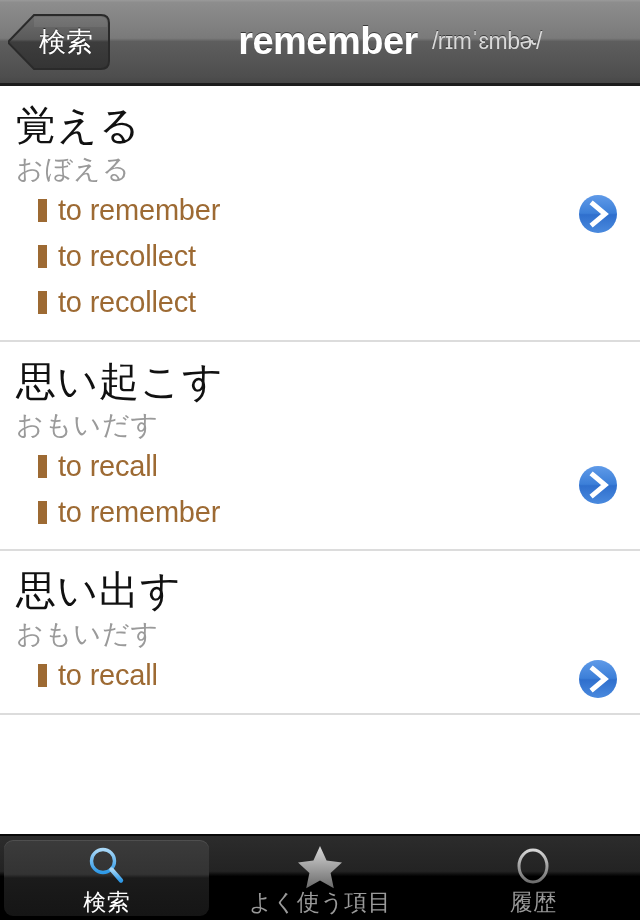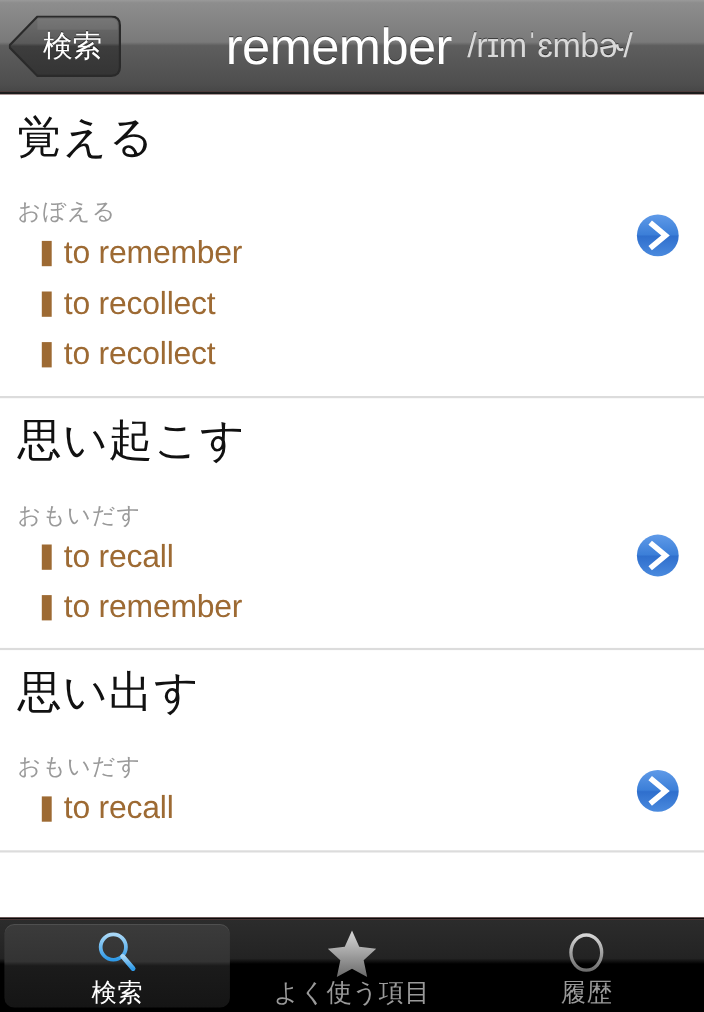--- a/index.html
+++ b/index.html
@@ -9,21 +9,21 @@
     height: 920px;
     overflow: hidden;
     background: #ffffff;
     font-family: "Liberation Sans", "DejaVu Sans", sans-serif;
   }
 
   #app {
     position: relative;
     width: 640px;
     height: 920px;
-    background: #fca5a5;
+    background: #be185d;
     overflow: hidden;
   }
 
   
   .navbar {
     position: absolute;
     left: 0;
     top: 0;
     width: 640px;
     height: 86px;
@@ -45,29 +45,29 @@
     width: 480px;
     height: 83px;
     display: flex;
     align-items: center;
     justify-content: center;
     gap: 14px;
     white-space: nowrap;
   }
 
   .navbar-title {
-    font-size: 46px;
-    font-weight: normal;
+    font-size: 38px;
+    font-weight: bold;
     color: #ffffff;
     text-shadow: 0 -1px 0 rgba(0,0,0,0.55);
     letter-spacing: -0.5px;
   }
 
   .navbar-phonetic {
-    font-size: 31px;
+    font-size: 23px;
     font-weight: normal;
     color: #d9d9d9;
     text-shadow: 0 -1px 0 rgba(0,0,0,0.5);
     letter-spacing: -0.5px;
   }
 
   
   .back-button {
     position: absolute;
     left: 8px;
@@ -116,26 +116,25 @@
   .entry-headword {
     font-size: 40px;
     line-height: 1.08;
     color: #111111;
     padding: 0 20px 0 16px;
     font-weight: normal;
     letter-spacing: 1px;
   }
 
   .entry-reading {
-    font-size: 21px;
+    font-size: 27px;
     line-height: 1.35;
     color: #9a9a9a;
     padding: 4px 20px 0 16px;
     letter-spacing: 1px;
-    margin-top: 28px;
   }
 
   .senses {
     margin: 0 0 0 0;
     padding: 0;
     list-style: none;
   }
 
   .sense {
     display: flex;

